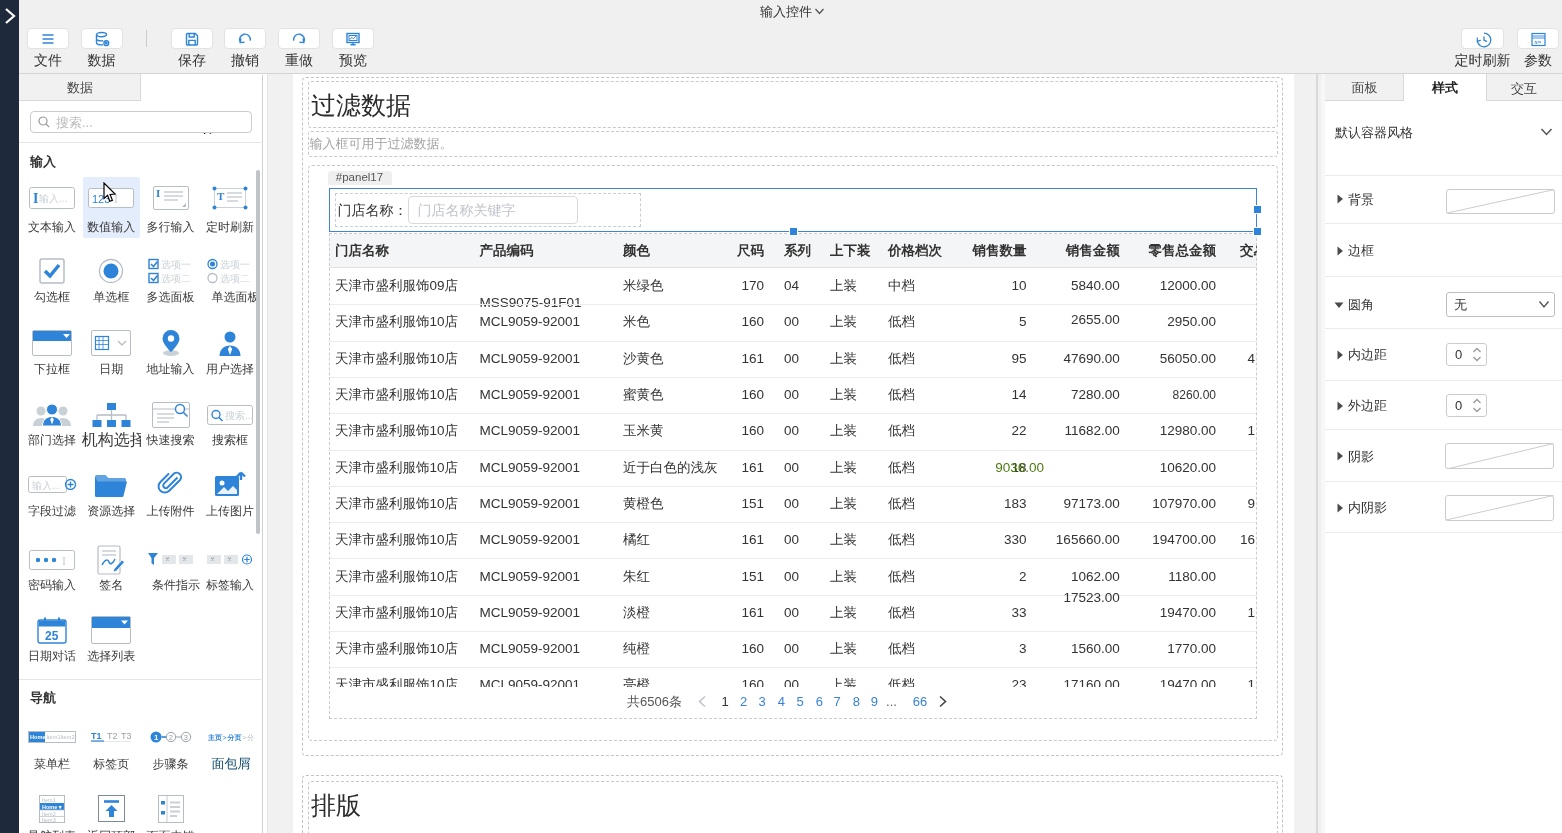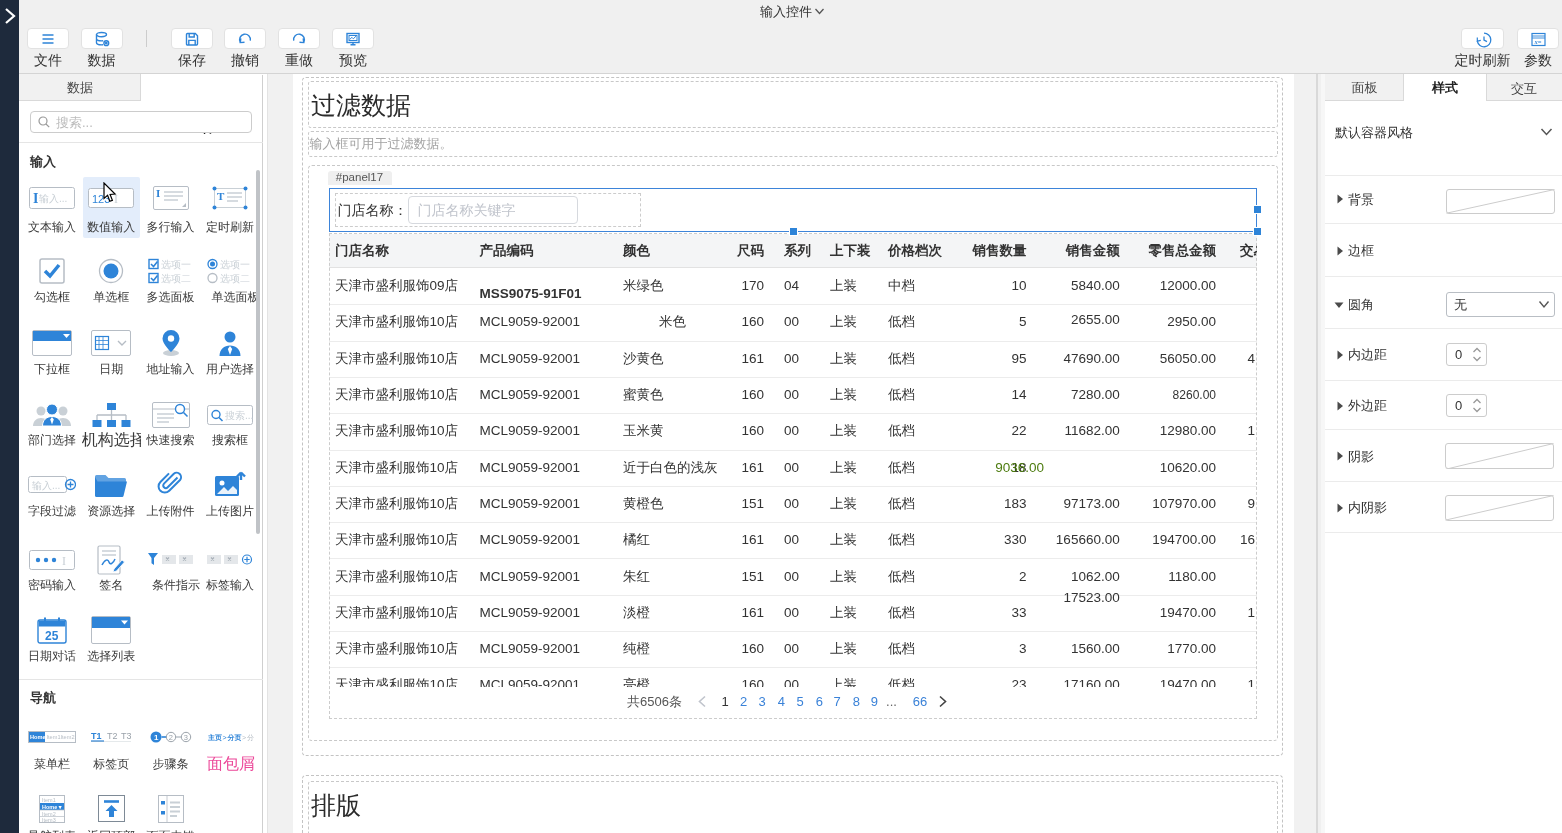--- a/index.html
+++ b/index.html
@@ -380,21 +380,21 @@
 <div class="abs" style="left:141.1px;width:59px;top:755.5px;height:16px;line-height:16px;font-size:12px;color:#3a3a3a;font-weight:normal;text-align:center;white-space:nowrap;overflow:hidden;">步骤条</div>
 <div class="abs" style="left:207.0px;top:720.0px;width:48px;height:34px;display:flex;align-items:center;justify-content:center;">
     <svg width="46" height="10" viewBox="0 0 46 10">
       <text x="0" y="8" font-size="7" font-weight="bold" fill="#2e84d8">主页</text>
       <text x="14.5" y="8.2" font-size="7" fill="#2e84d8">&gt;</text>
       <text x="19.5" y="8" font-size="7" font-weight="bold" fill="#2e84d8">分页</text>
       <text x="34" y="8.2" font-size="7" fill="#b6bdc5">&gt;</text>
       <text x="39" y="8" font-size="7" fill="#b6bdc5">分页</text>
     </svg>
   </div>
-<div class="abs" style="left:201.5px;width:59px;top:755.5px;height:16px;line-height:16px;font-size:16px;color:#ec4899;font-weight:normal;text-align:center;white-space:nowrap;overflow:hidden;">面包屑</div>
+<div class="abs" style="left:201.5px;width:59px;top:755.5px;height:16px;line-height:16px;font-size:13px;color:#0c4a6e;font-weight:normal;text-align:center;white-space:nowrap;overflow:hidden;">面包屑</div>
 <div class="abs" style="left:28.0px;top:791.5px;width:48px;height:34px;display:flex;align-items:center;justify-content:center;">
     <svg width="26" height="28" viewBox="0 0 26 28">
       <rect x="0.5" y="0.5" width="25" height="27" fill="#fff" stroke="#b6bdc5"></rect>
       <text x="3" y="6.5" font-size="5.5" fill="#b6bdc5">Item1</text>
       <rect x="1" y="8" width="24" height="7" fill="#2e84d8"></rect>
       <text x="3" y="13.5" font-size="5.5" font-weight="bold" fill="#fff">Home ▾</text>
       <path d="M0.5 15h25" stroke="#b6bdc5" stroke-width="0.7"></path>
       <text x="3" y="20.5" font-size="5.5" fill="#b6bdc5">Item2</text>
       <path d="M0.5 21.5h25" stroke="#b6bdc5" stroke-width="0.7"></path>
       <text x="3" y="26.5" font-size="5.5" fill="#b6bdc5">Item3</text>
@@ -446,33 +446,33 @@
     <div class="abs" style="left:235px;top:8px;width:200px;text-align:right;height:18px;line-height:18px;font-size:13.5px;font-weight:bold;color:#333;white-space:nowrap;">尺码</div>
     <div class="abs" style="left:455px;top:8px;height:18px;line-height:18px;font-size:13.5px;font-weight:bold;color:#333;white-space:nowrap;">系列</div>
     <div class="abs" style="left:501px;top:8px;height:18px;line-height:18px;font-size:13.5px;font-weight:bold;color:#333;white-space:nowrap;">上下装</div>
     <div class="abs" style="left:559px;top:8px;height:18px;line-height:18px;font-size:13.5px;font-weight:bold;color:#333;white-space:nowrap;">价格档次</div>
     <div class="abs" style="left:497.5px;top:8px;width:200px;text-align:right;height:18px;line-height:18px;font-size:13.5px;font-weight:bold;color:#333;white-space:nowrap;">销售数量</div>
     <div class="abs" style="left:590.7px;top:8px;width:200px;text-align:right;height:18px;line-height:18px;font-size:13.5px;font-weight:bold;color:#333;white-space:nowrap;">销售金额</div>
     <div class="abs" style="left:687px;top:8px;width:200px;text-align:right;height:18px;line-height:18px;font-size:13.5px;font-weight:bold;color:#333;white-space:nowrap;">零售总金额</div>
     <div class="abs" style="left:911px;top:8px;height:18px;line-height:18px;font-size:13.5px;font-weight:bold;color:#333;white-space:nowrap;">交易数量</div>
     <div class="abs" style="left:0;top:33px;width:928px;height:1px;background:#e2e2e2;"></div>
     <div class="abs" style="left:6px;top:43.15px;height:18px;line-height:18px;font-size:13.5px;font-weight:normal;color:#333;white-space:nowrap;">天津市盛利服饰09店</div>
-    <div class="abs" style="left:150.39999999999998px;top:51px;height:18px;line-height:18px;font-size:13.5px;font-weight:bold;color:#333;white-space:nowrap;">MSS9075-91F01</div>
+    <div class="abs" style="left:150.39999999999998px;top:60px;height:18px;line-height:18px;font-size:13.5px;font-weight:normal;color:#333;white-space:nowrap;">MSS9075-91F01</div>
     <div class="abs" style="left:294px;top:43.15px;height:18px;line-height:18px;font-size:13.5px;font-weight:normal;color:#333;white-space:nowrap;">米绿色</div>
     <div class="abs" style="left:235px;top:43.15px;width:200px;text-align:right;height:18px;line-height:18px;font-size:13.5px;font-weight:normal;color:#333;white-space:nowrap;">170</div>
     <div class="abs" style="left:455px;top:43.15px;height:18px;line-height:18px;font-size:13.5px;font-weight:normal;color:#333;white-space:nowrap;">04</div>
     <div class="abs" style="left:501px;top:43.15px;height:18px;line-height:18px;font-size:13.5px;font-weight:normal;color:#333;white-space:nowrap;">上装</div>
     <div class="abs" style="left:559px;top:43.15px;height:18px;line-height:18px;font-size:13.5px;font-weight:normal;color:#333;white-space:nowrap;">中档</div>
     <div class="abs" style="left:497.5px;top:43.15px;width:200px;text-align:right;height:18px;line-height:18px;font-size:13.5px;font-weight:normal;color:#333;white-space:nowrap;">10</div>
     <div class="abs" style="left:590.7px;top:43.15px;width:200px;text-align:right;height:18px;line-height:18px;font-size:13.5px;font-weight:normal;color:#333;white-space:nowrap;">5840.00</div>
     <div class="abs" style="left:687px;top:43.15px;width:200px;text-align:right;height:18px;line-height:18px;font-size:13.5px;font-weight:normal;color:#333;white-space:nowrap;">12000.00</div>
     <div class="abs" style="left:0;top:70.3px;width:928px;height:1px;background:#ececec;"></div>
     <div class="abs" style="left:6px;top:79.44999999999999px;height:18px;line-height:18px;font-size:13.5px;font-weight:normal;color:#333;white-space:nowrap;">天津市盛利服饰10店</div>
     <div class="abs" style="left:150.39999999999998px;top:79.44999999999999px;height:18px;line-height:18px;font-size:13.5px;font-weight:normal;color:#333;white-space:nowrap;">MCL9059-92001</div>
-    <div class="abs" style="left:294px;top:79.44999999999999px;height:18px;line-height:18px;font-size:13.5px;font-weight:normal;color:#333;white-space:nowrap;margin-left:36px;">米色</div>
+    <div class="abs" style="left:294px;top:79.44999999999999px;height:18px;line-height:18px;font-size:13.5px;font-weight:normal;color:#333;white-space:nowrap;">米色</div>
     <div class="abs" style="left:235px;top:79.44999999999999px;width:200px;text-align:right;height:18px;line-height:18px;font-size:13.5px;font-weight:normal;color:#333;white-space:nowrap;">160</div>
     <div class="abs" style="left:455px;top:79.44999999999999px;height:18px;line-height:18px;font-size:13.5px;font-weight:normal;color:#333;white-space:nowrap;">00</div>
     <div class="abs" style="left:501px;top:79.44999999999999px;height:18px;line-height:18px;font-size:13.5px;font-weight:normal;color:#333;white-space:nowrap;">上装</div>
     <div class="abs" style="left:559px;top:79.44999999999999px;height:18px;line-height:18px;font-size:13.5px;font-weight:normal;color:#333;white-space:nowrap;">低档</div>
     <div class="abs" style="left:497.5px;top:79.44999999999999px;width:200px;text-align:right;height:18px;line-height:18px;font-size:13.5px;font-weight:normal;color:#333;white-space:nowrap;">5</div>
     <div class="abs" style="left:590.7px;top:77px;width:200px;text-align:right;height:18px;line-height:18px;font-size:13.5px;font-weight:normal;color:#333;white-space:nowrap;">2655.00</div>
     <div class="abs" style="left:687px;top:79.44999999999999px;width:200px;text-align:right;height:18px;line-height:18px;font-size:13.5px;font-weight:normal;color:#333;white-space:nowrap;">2950.00</div>
     <div class="abs" style="left:0;top:106.6px;width:928px;height:1px;background:#ececec;"></div>
     <div class="abs" style="left:6px;top:115.75px;height:18px;line-height:18px;font-size:13.5px;font-weight:normal;color:#333;white-space:nowrap;">天津市盛利服饰10店</div>
     <div class="abs" style="left:150.39999999999998px;top:115.75px;height:18px;line-height:18px;font-size:13.5px;font-weight:normal;color:#333;white-space:nowrap;">MCL9059-92001</div>

